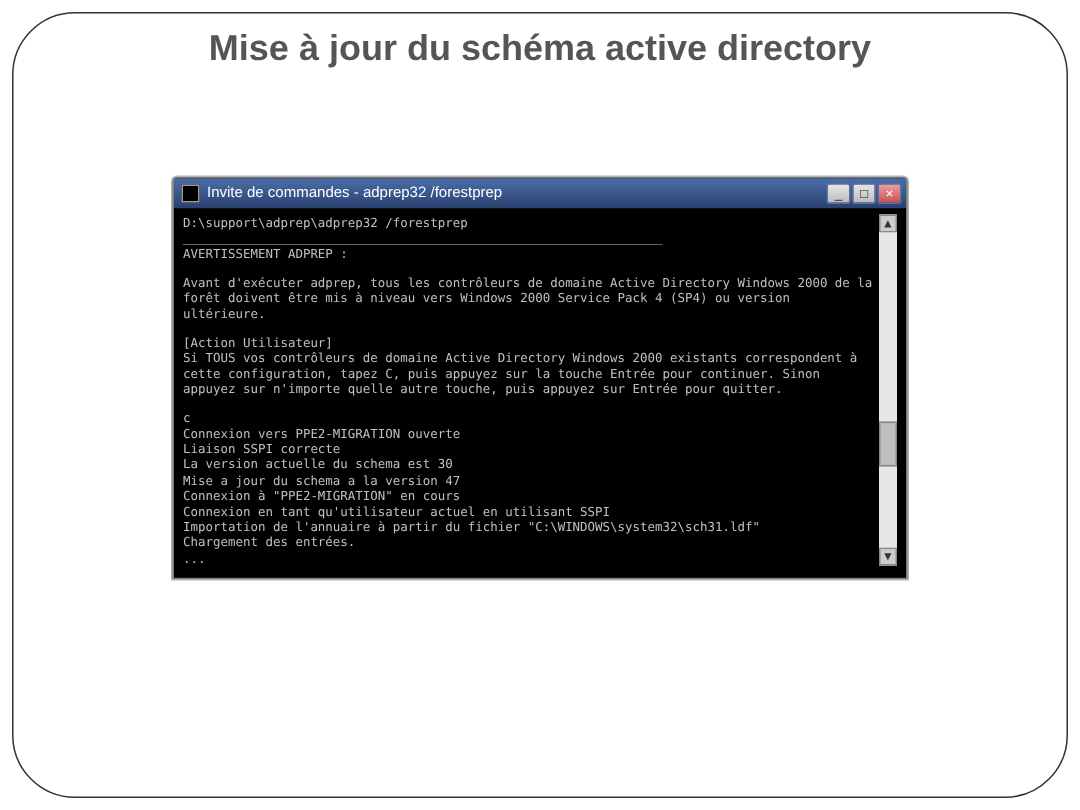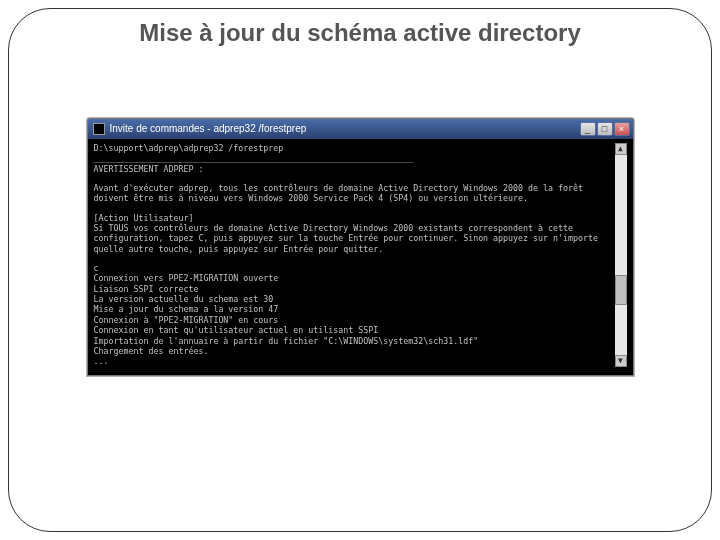--- a/index.html
+++ b/index.html
@@ -25,21 +25,21 @@
     color: #555;
     text-align: center;
     line-height: 1.2;
     margin-top: 0px;
     max-width: 480px;
     margin-left: auto;
     margin-right: auto;
   }
   .screenshot-area {
     margin: 70px auto 0 auto;
-    width: 547px;
+    width: 490px;
   }
   .window {
     border: 1px solid #7a7a7a;
     border-radius: 3px 3px 0 0;
     background: #000;
     box-shadow: 0 0 0 1px rgba(0,0,0,0.3);
   }
   .titlebar {
     height: 20px;
     background: linear-gradient(#4a6ea9, #2a3f6f);

